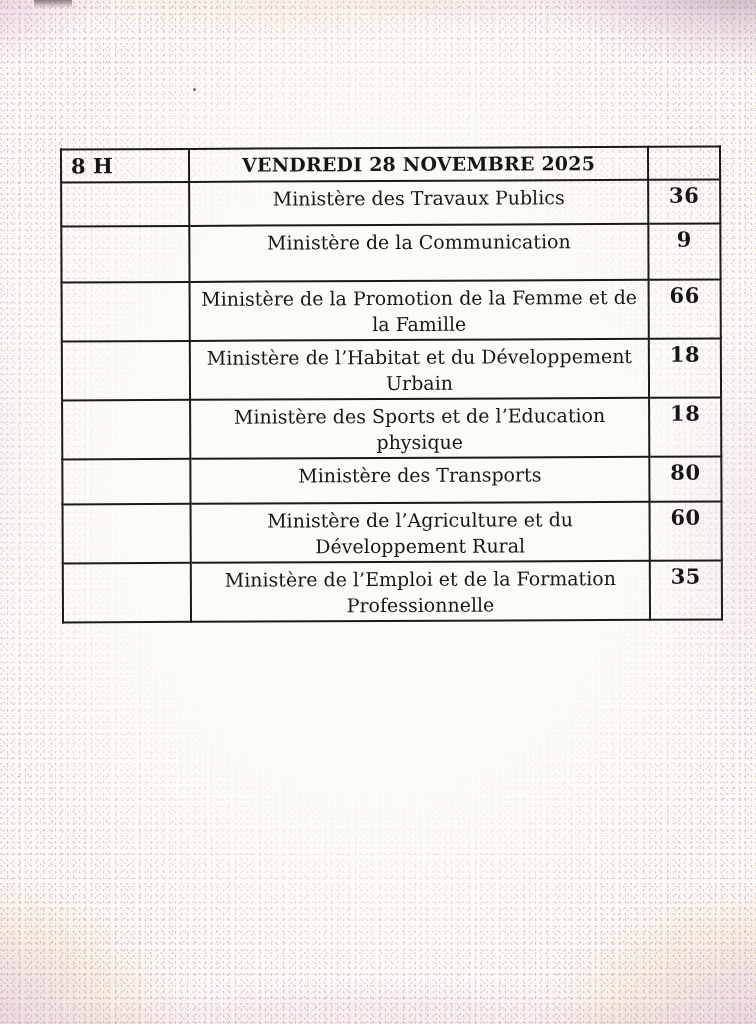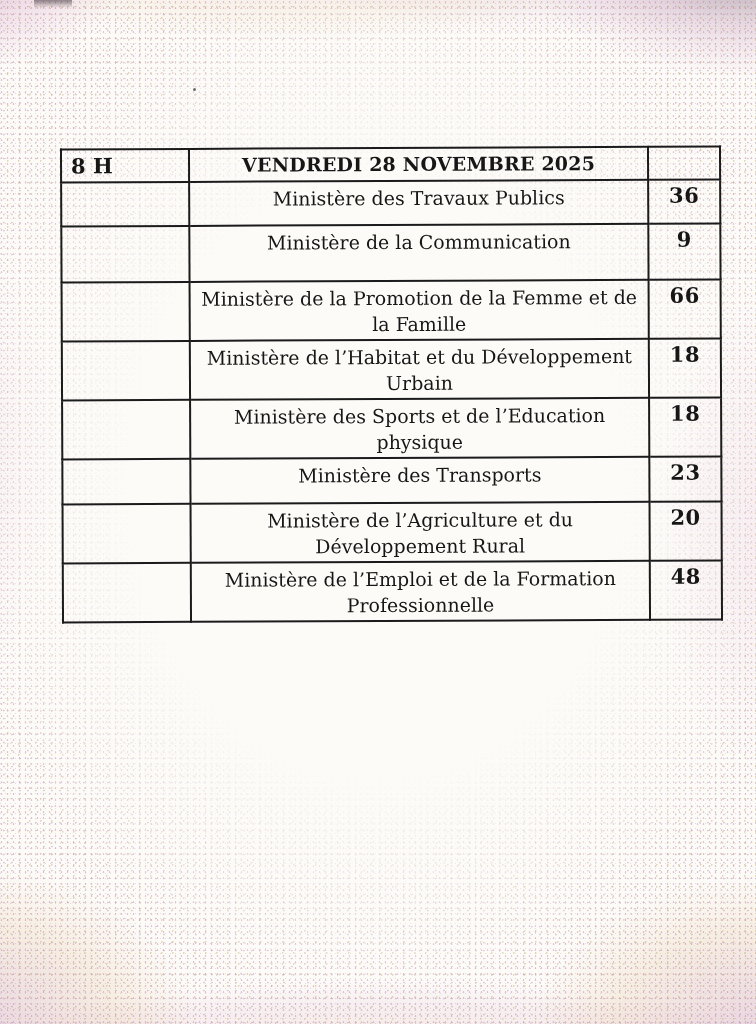--- a/index.html
+++ b/index.html
@@ -138,34 +138,34 @@
         <span class="ministry-line">physique</span>
       </td>
       <td class="count-cell">18</td>
     </tr>
 
     <tr class="row-5">
       <td class="time-cell"></td>
       <td class="ministry-cell">
         <span class="ministry-line">Ministère des Transports</span>
       </td>
-      <td class="count-cell">23</td>
+      <td class="count-cell">80</td>
     </tr>
 
     <tr class="row-6">
       <td class="time-cell"></td>
       <td class="ministry-cell">
         <span class="ministry-line">Ministère de l’Agriculture et du</span>
         <span class="ministry-line">Développement Rural</span>
       </td>
-      <td class="count-cell">20</td>
+      <td class="count-cell">60</td>
     </tr>
 
     <tr class="row-7">
       <td class="time-cell"></td>
       <td class="ministry-cell">
         <span class="ministry-line">Ministère de l’Emploi et de la Formation</span>
         <span class="ministry-line">Professionnelle</span>
       </td>
-      <td class="count-cell">48</td>
+      <td class="count-cell">35</td>
     </tr>
   </tbody>
 </table>
 
 </body></html>

